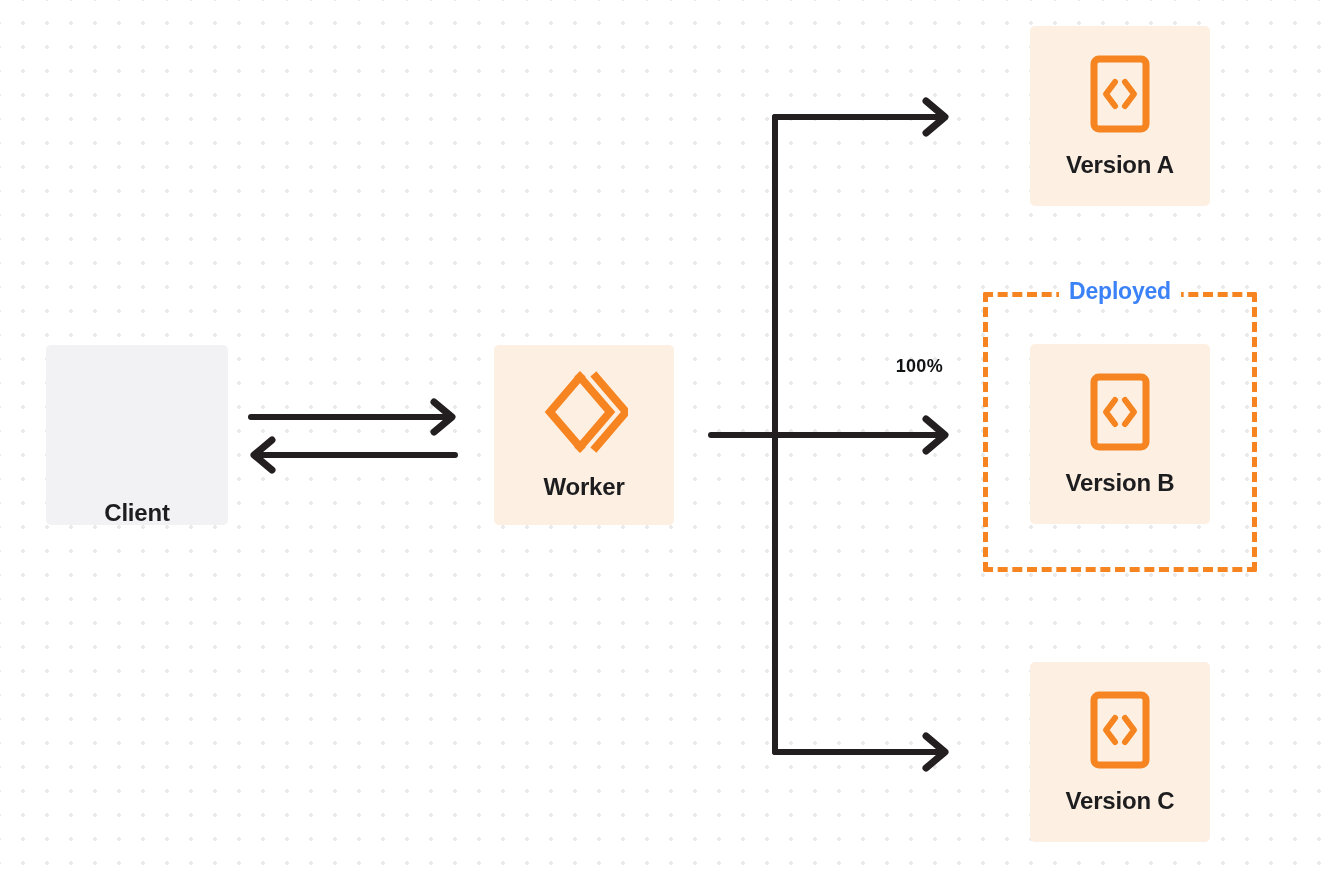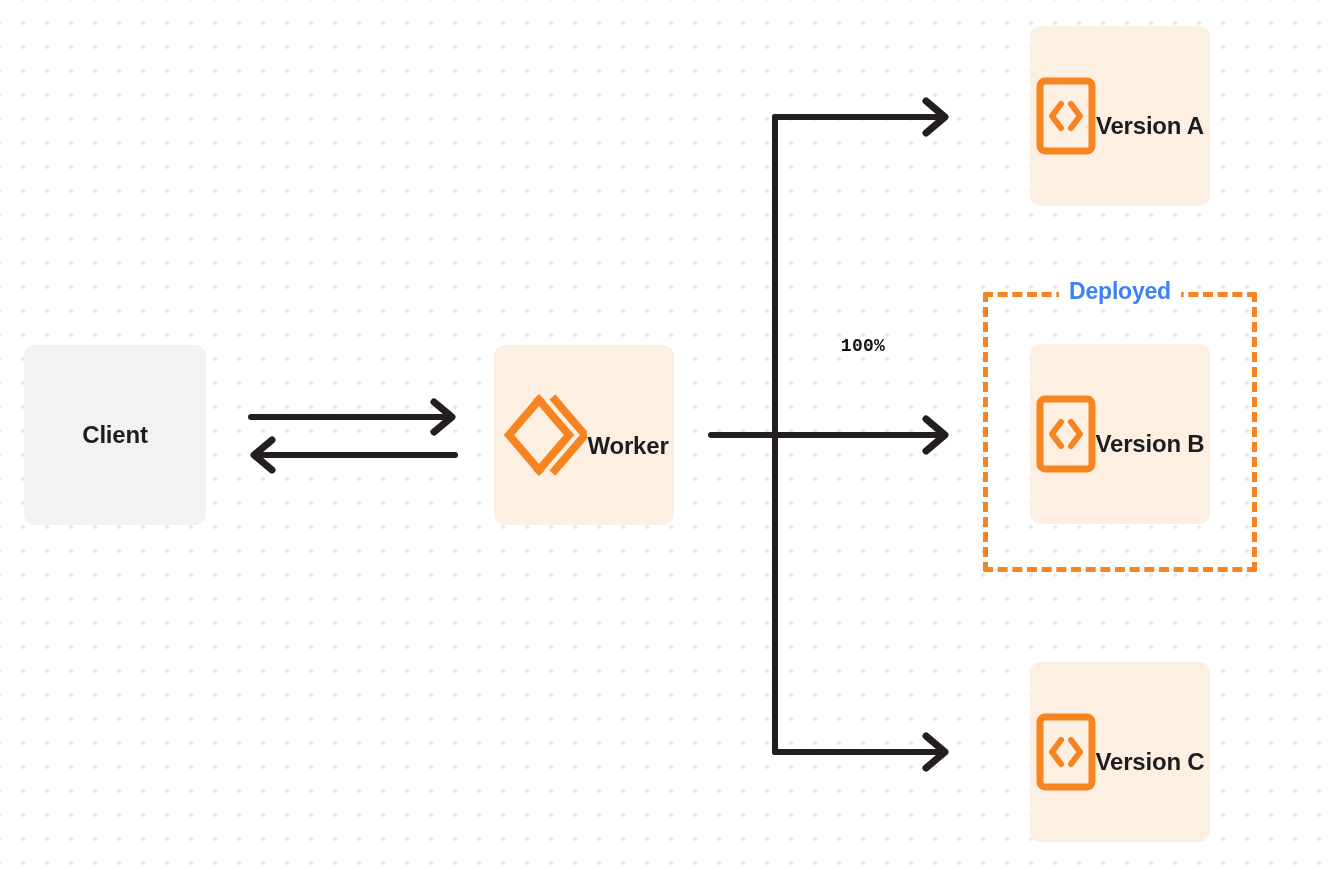--- a/index.html
+++ b/index.html
@@ -17,41 +17,42 @@
     background-position: 11px 11px;
     overflow: hidden;
     font-family: "Liberation Sans", sans-serif;
     -webkit-font-smoothing: antialiased;
   }
 
   
   .node {
     position: absolute;
     box-sizing: border-box;
-    border-radius: 11px;
+    border-radius: 5px;
     display: flex;
-    flex-direction: row;
+    flex-direction: column;
     align-items: center;
     justify-content: center;
   }
   .node-label {
     font-size: 24px;
     font-weight: bold;
     color: #1d1d1f;
     letter-spacing: -0.2px;
     line-height: 1;
   }
 
   
   #client-node {
-    left: 24px;
+    left: 46px;
     top: 345px;
     width: 182px;
     height: 180px;
     background: #f2f2f5;
+    justify-content: flex-end;
   }
 
   
   #worker-node {
     left: 494px;
     top: 345px;
     width: 180px;
     height: 180px;
     background: #fdf0e2;
   }
@@ -97,29 +98,28 @@
     color: #3b82f6;
     white-space: nowrap;
     letter-spacing: -0.2px;
     line-height: 1;
   }
 
   
   #traffic-label {
     position: absolute;
     left: 783px;
-    top: 330px;
+    top: 350px;
     width: 160px;
-    text-align: center;
+    text-align: right;
     font-size: 18px;
     font-weight: bold;
     color: #111214;
     line-height: 1.85;
     letter-spacing: 0.3px;
-    font-family: Liberation Mono, monospace;
   }
   #traffic-label span { display: block; }
 
   
   #edges {
     position: absolute;
     left: 0;
     top: 0;
     width: 1338px;
     height: 878px;

